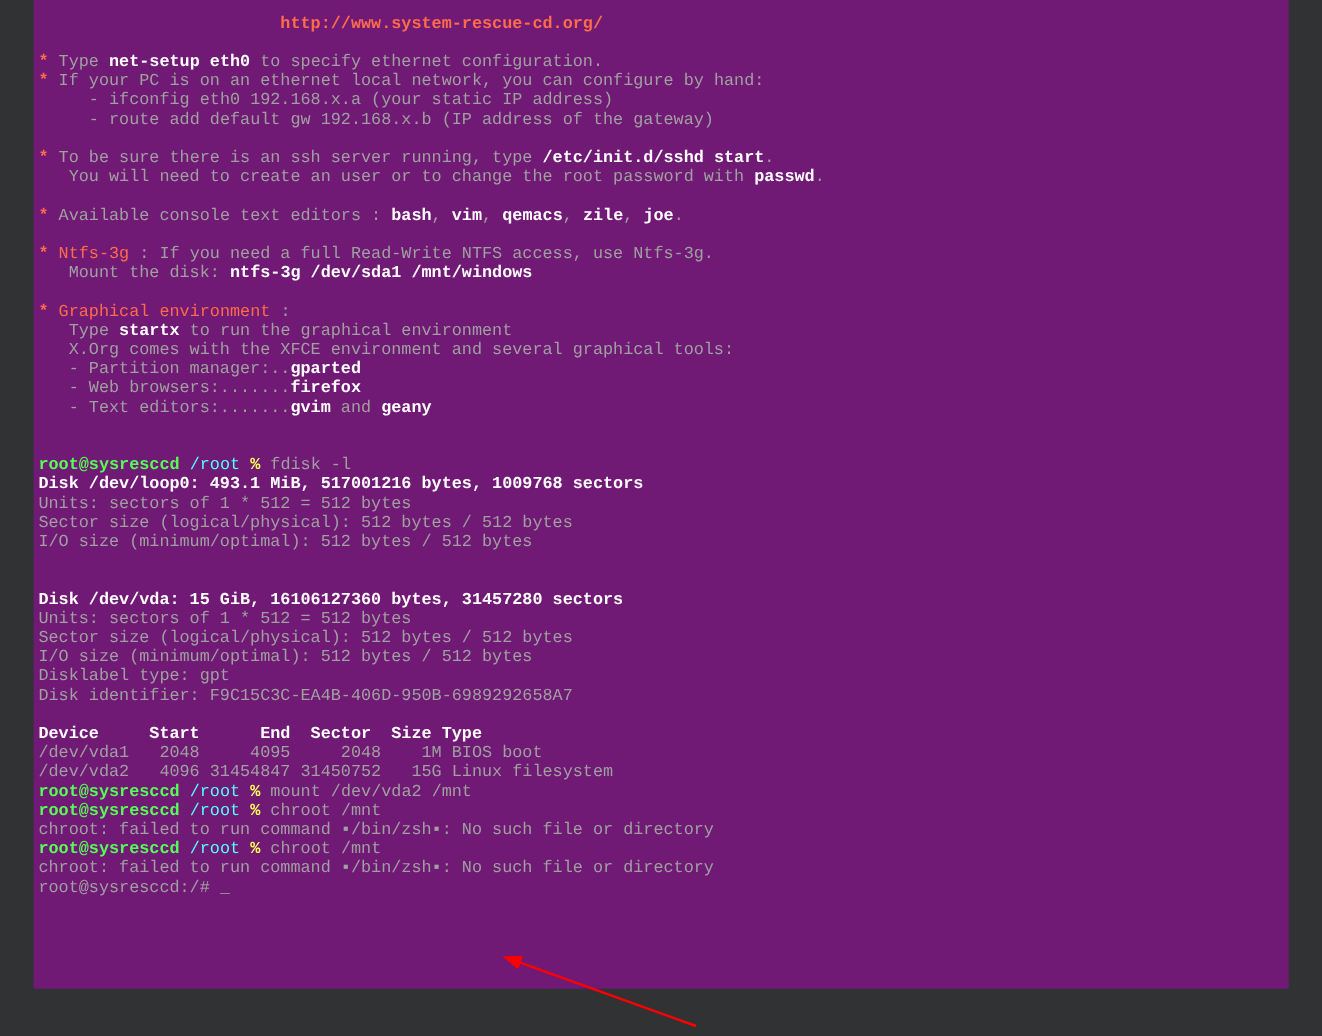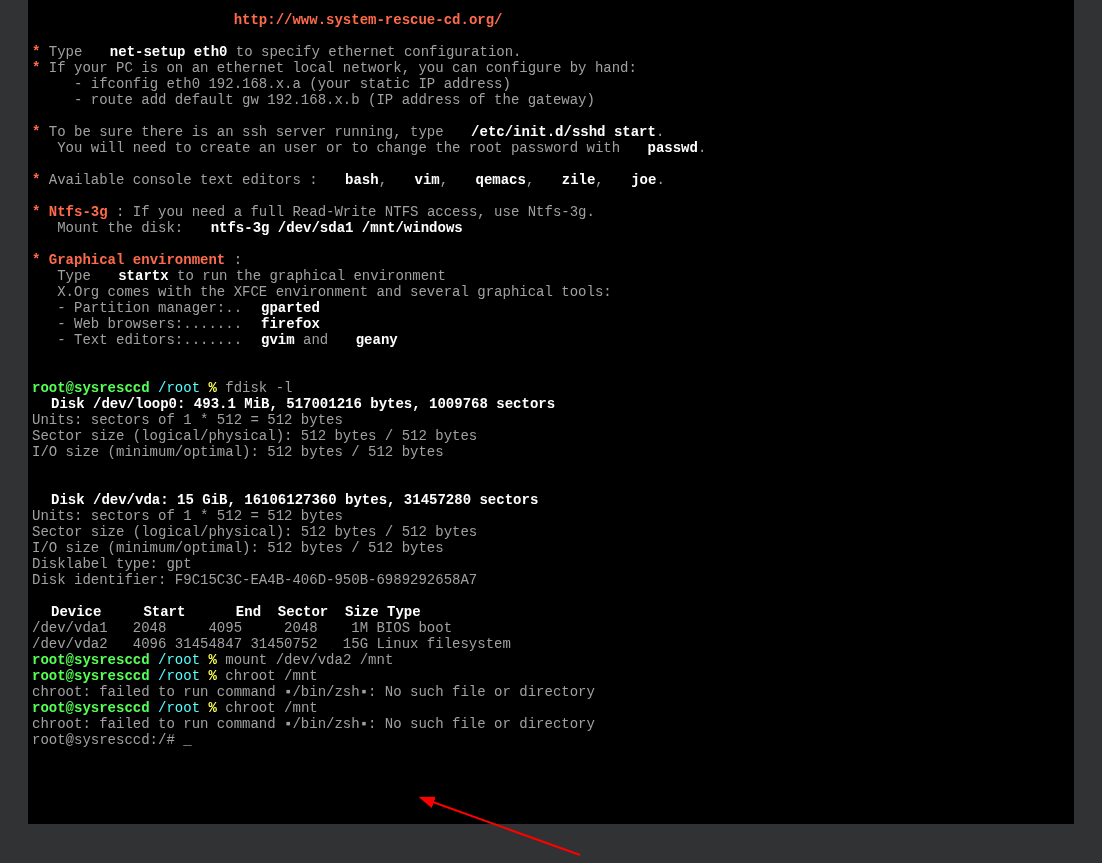--- a/index.html
+++ b/index.html
@@ -11,34 +11,34 @@
     font-family: "Courier New", "Lucida Console", monospace;
     font-size: 14px;
     overflow: hidden;
   }
   .terminal {
     position: absolute;
     left: 28px;
     top: 0;
     width: 1046px;
     height: 824px;
-    background: #000000;
+    background: #701a75;
     color: #A0A0A0;
     padding-top: 12px;
     box-sizing: border-box;
   }
   .line {
     white-space: pre;
     line-height: 16px;
     padding: 0 4px;
   }
   .url      { color: #ff6b4a; font-weight: bold; }
   .bullet   { color: #ff6b4a; font-weight: bold; }
-  .bw       { color: #fff; font-weight: bold; margin-left: 19px; }
-  .cmd      { color: #ff6b4a; font-weight: bold; text-align: center; }
+  .bw       { color: #fff; font-weight: bold; }
+  .cmd      { color: #ff6b4a; font-weight: normal; text-align: center; }
   .dim      { color: #A0A0A0; }
   .userhost { color: #55ff55; font-weight: bold; }
   .path     { color: #55ffff; font-weight: normal; }
   .sep      { color: #ffff55; font-weight: bold; }
   .pr       { color: #A0A0A0; }
 
   svg.arrow {
     position: absolute;
     left: 420px;
     top: 795px;

